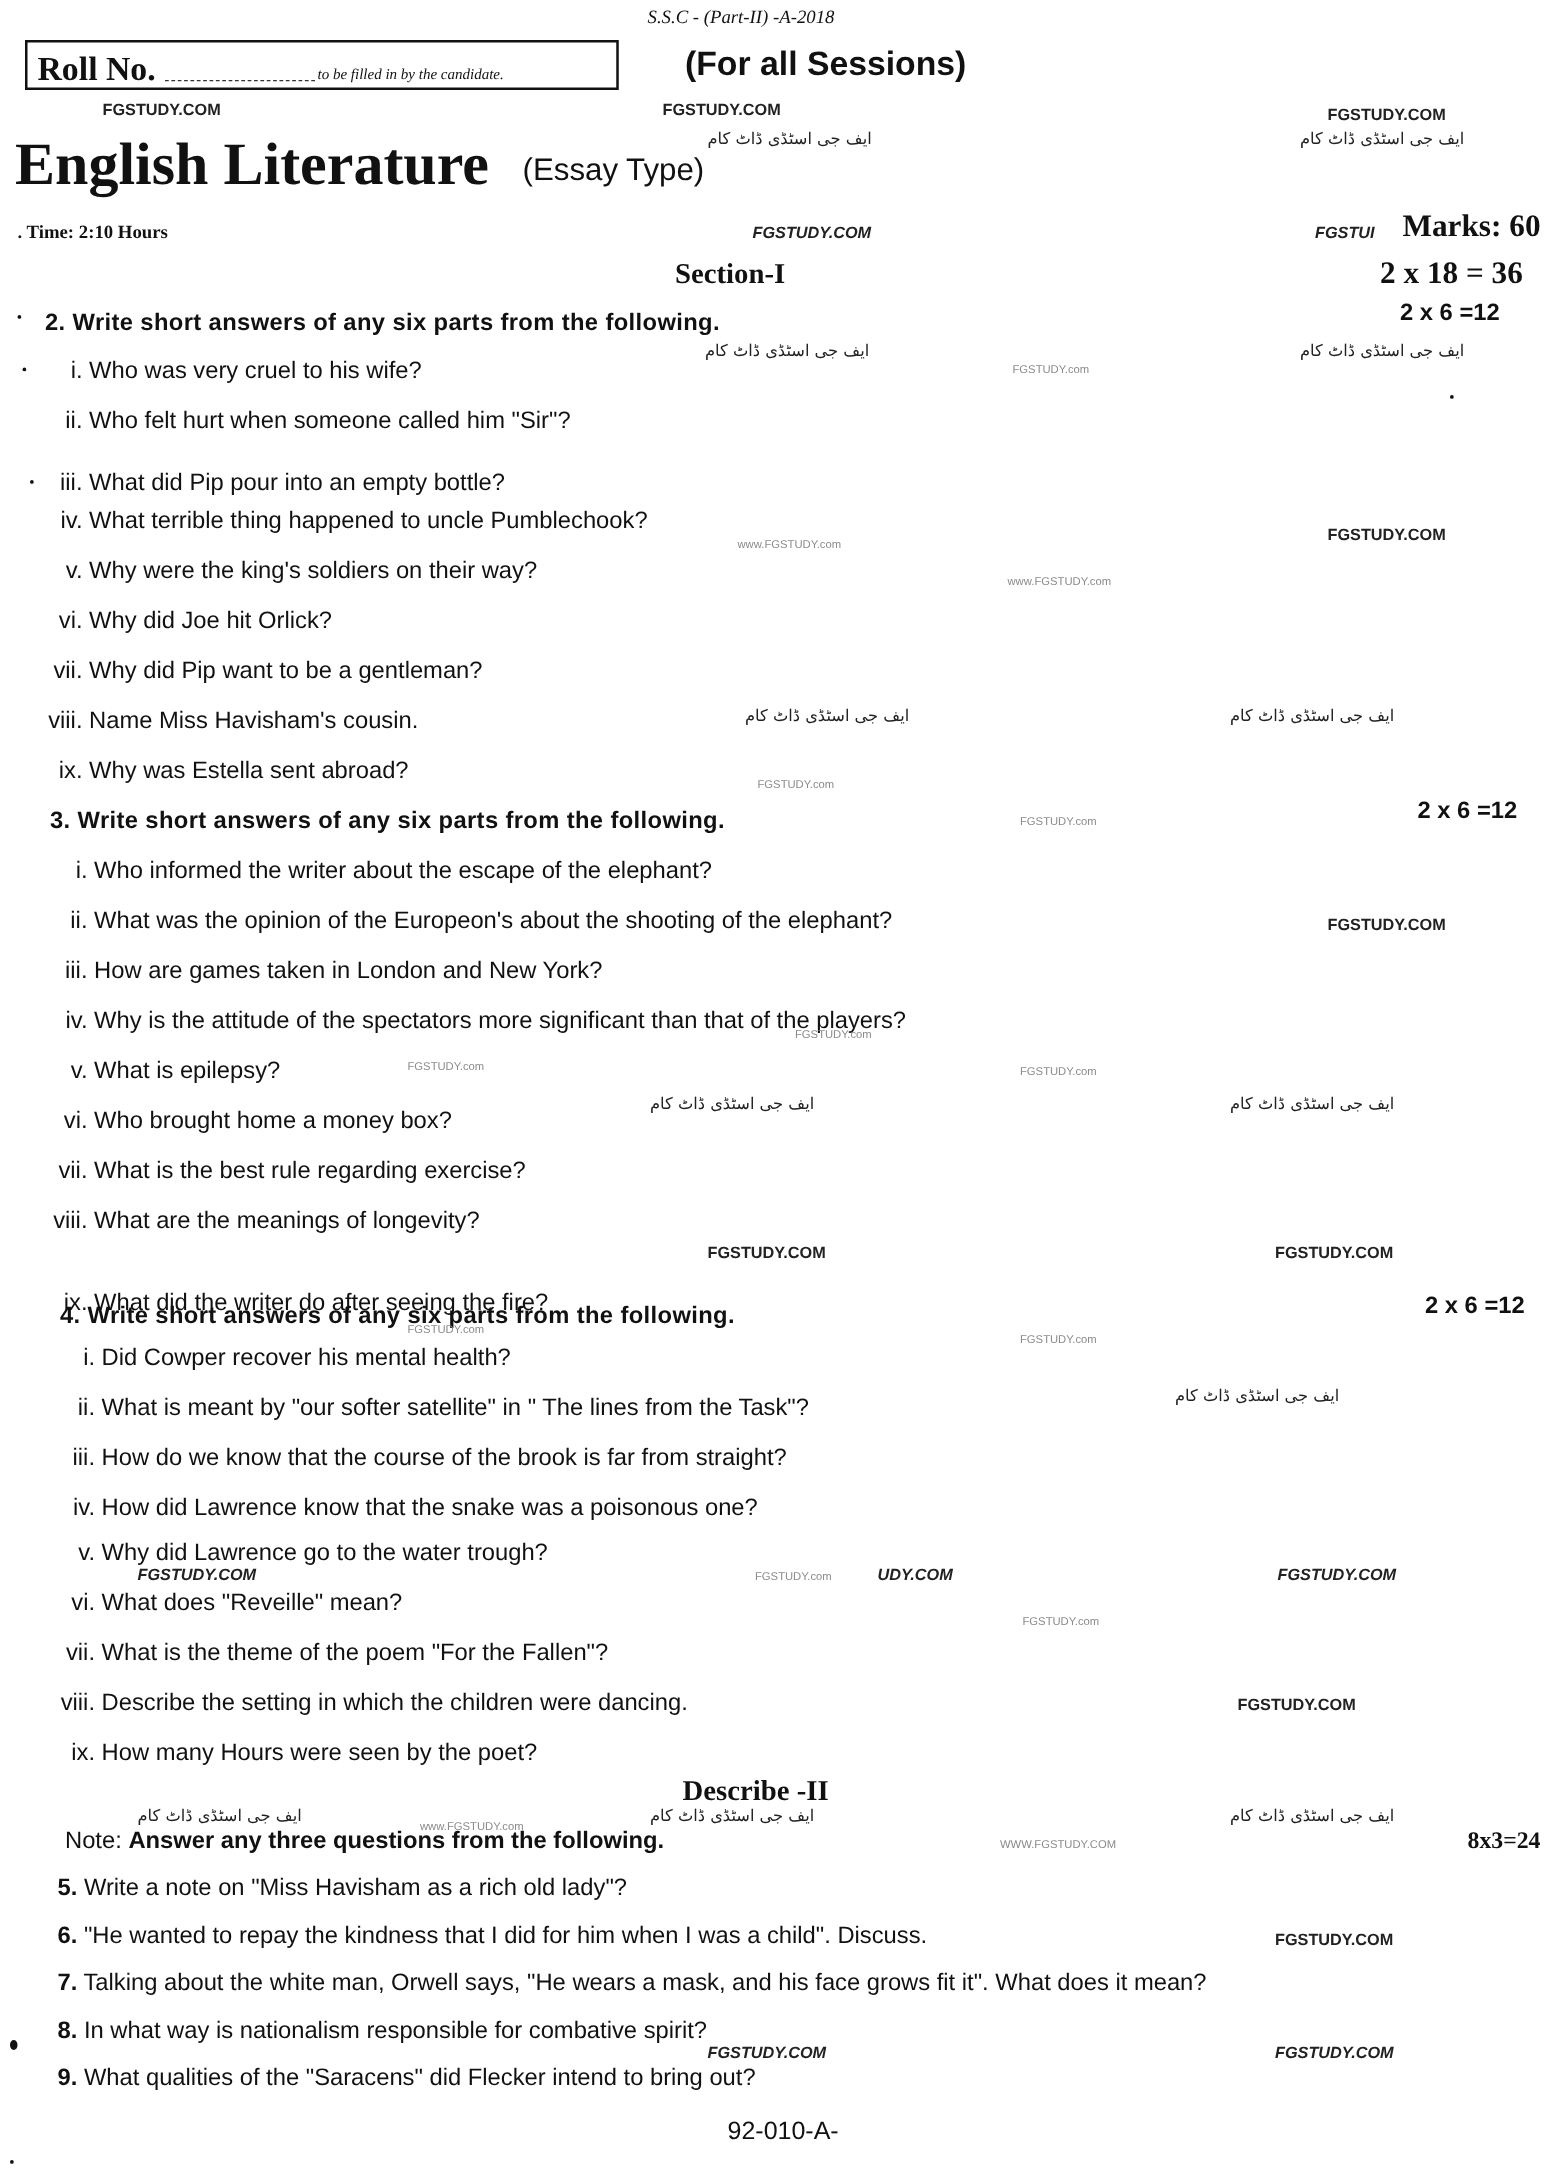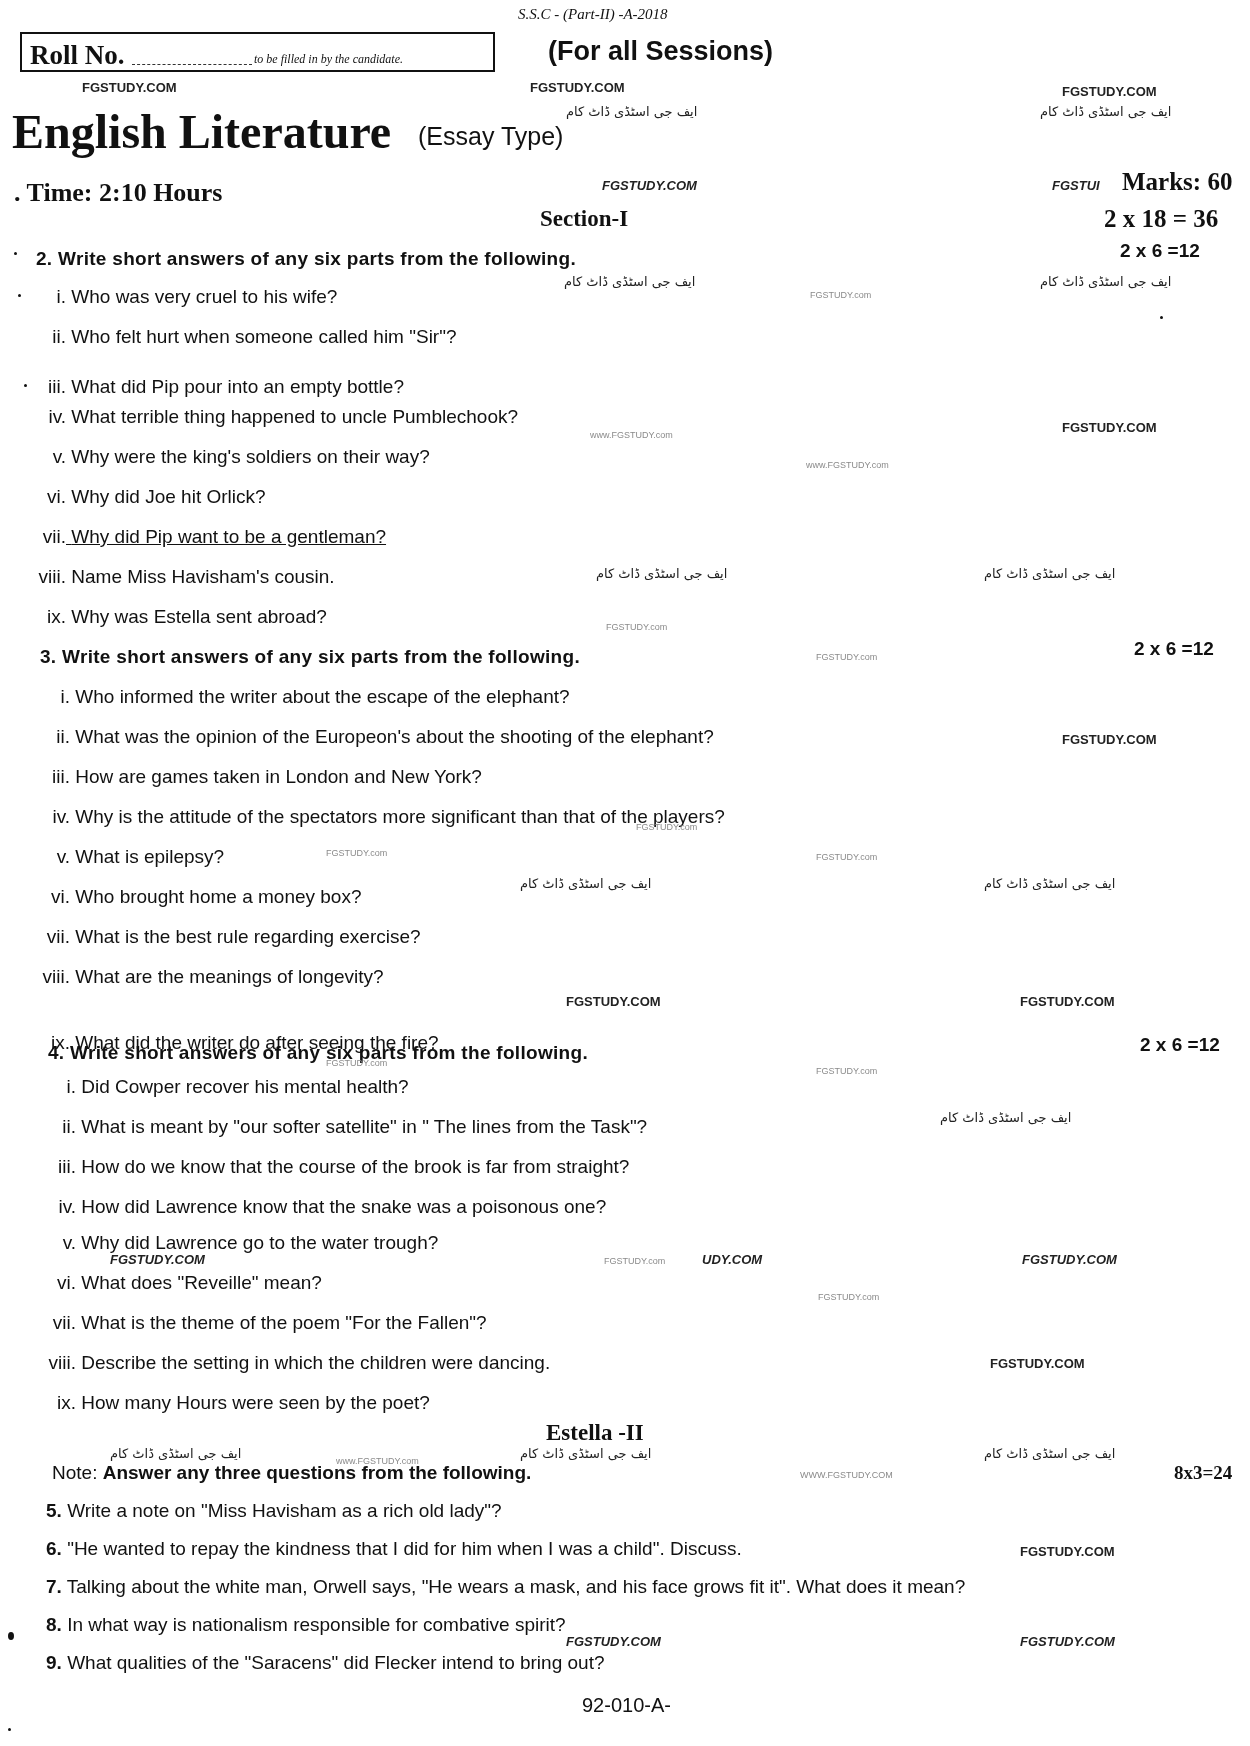--- a/index.html
+++ b/index.html
@@ -15,21 +15,21 @@
   .roll-note { left: 254px; top: 52px; font-size: 12px; font-style: italic; }
   .sessions { left: 548px; top: 36px; font-size: 27px; font-weight: bold; }
 
   .wm { color: #222; font-size: 13px; font-weight: bold; }
   .wm-i { font-style: italic; }
   .wm-faint { color: #8a8a8a; font-size: 9px; font-weight: normal; }
   .urdu { font-size: 13px; color: #222; direction: rtl; font-family: "DejaVu Sans", sans-serif; }
 
   .title { left: 12px; top: 104px; font-size: 48px; font-weight: bold; }
   .title-sub { left: 418px; top: 122px; font-size: 25px; }
-  .time { left: 14px; top: 178px; font-size: 26px; font-weight: bold; }
+  .time { left: 14px; top: 178px; font-size: 15px; font-weight: bold; }
   .marks { left: 1122px; top: 168px; font-size: 25px; font-weight: bold; }
   .marks-calc { left: 1104px; top: 205px; font-size: 25px; font-weight: bold; }
   .section-title { font-size: 23px; font-weight: bold; }
 
   .q-head { font-size: 19px; font-weight: bold; letter-spacing: 0.3px; }
   .q-item { font-size: 19px; }
   .q-num { display: inline-block; text-align: right; }
   .q-marks { font-size: 19px; font-weight: bold; }
   .dot { width: 3px; height: 3px; background: #111; border-radius: 50%; }
 </style>
@@ -70,21 +70,21 @@
 
 <div class="abs sans q-item" style="left:30px;top:286px;"><span class="q-num" style="width:36px">i.</span> <span>Who was very cruel to his wife?</span></div>
 <div class="abs sans q-item" style="left:30px;top:326px;"><span class="q-num" style="width:36px">ii.</span> <span>Who felt hurt when someone called him "Sir"?</span></div>
 <div class="abs sans q-item" style="left:30px;top:366px;margin-top:10px;"><span class="q-num" style="width:36px">iii.</span> <span>What did Pip pour into an empty bottle?</span></div>
 <div class="abs sans q-item" style="left:30px;top:406px;"><span class="q-num" style="width:36px">iv.</span> <span>What terrible thing happened to uncle Pumblechook?</span></div>
 <div class="abs sans wm-faint" style="left:590px;top:430px;">www.FGSTUDY.com</div>
 <div class="abs sans wm" style="left:1062px;top:420px;">FGSTUDY.COM</div>
 <div class="abs sans q-item" style="left:30px;top:446px;"><span class="q-num" style="width:36px">v.</span> <span>Why were the king's soldiers on their way?</span></div>
 <div class="abs sans wm-faint" style="left:806px;top:460px;">www.FGSTUDY.com</div>
 <div class="abs sans q-item" style="left:30px;top:486px;"><span class="q-num" style="width:36px">vi.</span> <span>Why did Joe hit Orlick?</span></div>
-<div class="abs sans q-item" style="left:30px;top:526px;text-decoration:underline;"><span class="q-num" style="width:36px">vii.</span> <span>Why did Pip want to be a gentleman?</span></div>
+<div class="abs sans q-item" style="left:30px;top:526px;"><span class="q-num" style="width:36px">vii.</span> <span>Why did Pip want to be a gentleman?</span></div>
 <div class="abs sans q-item" style="left:30px;top:566px;"><span class="q-num" style="width:36px">viii.</span> <span>Name Miss Havisham's cousin.</span></div>
 <div class="abs urdu" style="left:596px;top:566px;">ایف جی اسٹڈی ڈاٹ کام</div>
 <div class="abs urdu" style="left:984px;top:566px;">ایف جی اسٹڈی ڈاٹ کام</div>
 <div class="abs sans q-item" style="left:30px;top:606px;"><span class="q-num" style="width:36px">ix.</span> <span>Why was Estella sent abroad?</span></div>
 <div class="abs sans wm-faint" style="left:606px;top:622px;">FGSTUDY.com</div>
 
 <div class="abs sans q-head" style="left:40px;top:646px;">
   <span>3.</span>
   <span>Write short answers of any six parts from the following.</span>
 </div>
@@ -127,21 +127,21 @@
 <div class="abs sans wm-faint" style="left:604px;top:1256px;">FGSTUDY.com</div>
 <div class="abs sans wm wm-i" style="left:702px;top:1252px;">UDY.COM</div>
 <div class="abs sans wm wm-i" style="left:1022px;top:1252px;">FGSTUDY.COM</div>
 <div class="abs sans q-item" style="left:36px;top:1272px;"><span class="q-num" style="width:40px">vi.</span> <span>What does "Reveille" mean?</span></div>
 <div class="abs sans wm-faint" style="left:818px;top:1292px;">FGSTUDY.com</div>
 <div class="abs sans q-item" style="left:36px;top:1312px;"><span class="q-num" style="width:40px">vii.</span> <span>What is the theme of the poem "For the Fallen"?</span></div>
 <div class="abs sans q-item" style="left:36px;top:1352px;"><span class="q-num" style="width:40px">viii.</span> <span>Describe the setting in which the children were dancing.</span></div>
 <div class="abs sans wm" style="left:990px;top:1356px;">FGSTUDY.COM</div>
 <div class="abs sans q-item" style="left:36px;top:1392px;"><span class="q-num" style="width:40px">ix.</span> <span>How many Hours were seen by the poet?</span></div>
 
-<div class="abs serif section-title" style="left:546px;top:1420px;">Estella -II</div>
+<div class="abs serif section-title" style="left:546px;top:1420px;">Describe -II</div>
 <div class="abs urdu" style="left:110px;top:1446px;">ایف جی اسٹڈی ڈاٹ کام</div>
 <div class="abs urdu" style="left:520px;top:1446px;">ایف جی اسٹڈی ڈاٹ کام</div>
 <div class="abs urdu" style="left:984px;top:1446px;">ایف جی اسٹڈی ڈاٹ کام</div>
 <div class="abs sans wm-faint" style="left:336px;top:1456px;">www.FGSTUDY.com</div>
 <div class="abs sans wm-faint" style="left:800px;top:1470px;">WWW.FGSTUDY.COM</div>
 
 <div class="abs sans" style="left:52px;top:1462px;font-size:19px;">
   <span>Note:</span>
   <span style="font-weight:bold;">Answer any three questions from the following.</span>
 </div>

